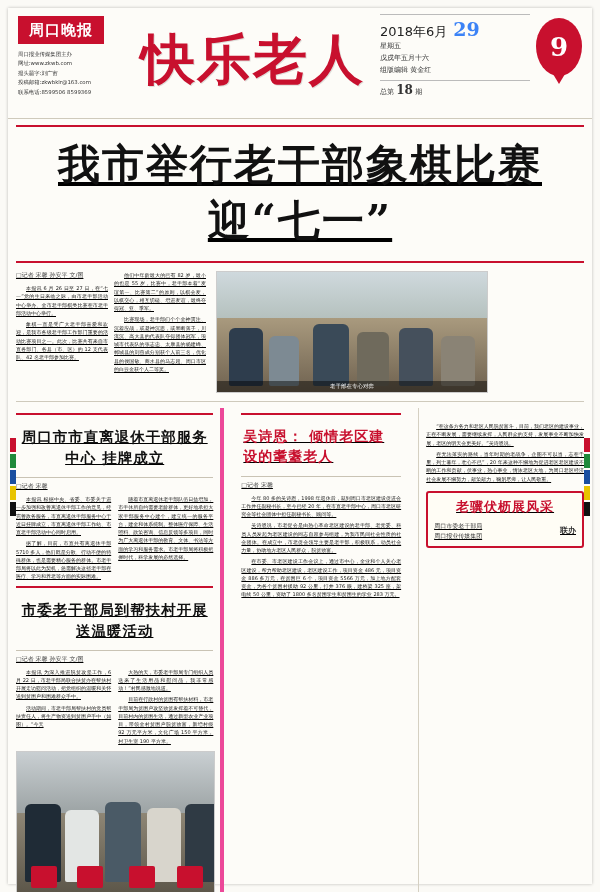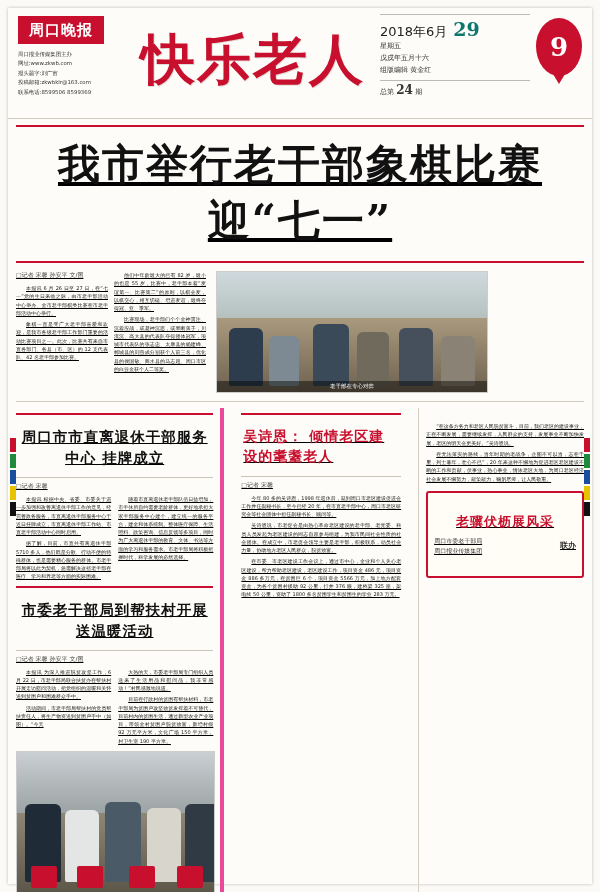--- a/index.html
+++ b/index.html
@@ -28,21 +28,21 @@
     font-weight:bold;font-size:54px;line-height:86px;text-align:center;
     letter-spacing:2px;
     text-shadow:1px 1px 0 rgba(0,0,0,.12);
   }
   .right-head{position:absolute;left:372px;top:6px;width:150px;}
   .weekly{font-size:16px;font-weight:bold;color:#111;text-align:center;
     letter-spacing:4px;margin-bottom:4px;}
   .date-row{display:flex;align-items:baseline;justify-content:flex-start;
     border-top:1px solid #bbb;padding-top:3px;}
   .date-main{font-size:13px;color:#222;}
-  .date-big{font-size:19px;font-weight:bold;color:#0f766e;margin-left:6px;
+  .date-big{font-size:19px;font-weight:bold;color:#3b82f6;margin-left:6px;
     font-family:"DejaVu Serif","Liberation Serif",serif;}
   .small-line{font-size:7px;color:#333;line-height:1.7;}
   .issue{font-size:7px;color:#333;margin-top:3px;border-top:1px solid #bbb;
     padding-top:2px;}
   .issue b{font-size:12px;font-family:"DejaVu Serif",serif;}
   .badge{
     position:absolute;right:10px;top:10px;width:46px;height:58px;
     background:#c8102e;color:#fff;border-radius:23px 23px 23px 23px/28px 28px 30px 30px;
     display:flex;align-items:center;justify-content:center;
     font-size:26px;font-weight:bold;font-family:"DejaVu Serif",serif;
@@ -94,21 +94,21 @@
   .photo2{
     position:relative;width:100%;height:140px;margin-top:6px;border:1px solid #ccc;
     background:linear-gradient(180deg,#b7c2c8 0%,#8f8574 100%);overflow:hidden;
   }
   .photo2 .p2-wall{position:absolute;left:0;top:0;right:0;height:46%;
     background:linear-gradient(180deg,#c9cfd2,#9aa1a2);}
   .photo2 .p2-floor{position:absolute;left:0;bottom:0;right:0;height:56%;
     background:linear-gradient(180deg,#8e8675,#5d574a);}
   .bag{position:absolute;border-radius:2px;}
   .red-box{
-    margin-top:8px;border:2px solid #c8102e;border-radius:3px;padding:20px 6px;
+    margin-top:8px;border:2px solid #c8102e;border-radius:3px;padding:5px 6px;
     text-align:center;background:#fffdf5;
   }
   .red-box .rb-title{color:#c8102e;font-weight:bold;font-size:13px;
     font-family:"DejaVu Serif",serif;letter-spacing:1px;}
   .rb-foot{display:flex;justify-content:space-between;align-items:center;
     font-size:6px;color:#333;margin-top:5px;}
   .rb-foot .l{text-align:left;line-height:1.7;}
   .rb-foot .r{font-weight:bold;font-size:8px;}
   
   .colorbars{position:absolute;right:2px;top:430px;width:6px;}
@@ -141,21 +141,21 @@
           <span class="date-big">29</span>
         </div>
         <div class="small-line">星期五</div>
         <div class="small-line">戊戌年五月十六</div>
         <div class="small-line">
           <span>组版编辑</span>
           <span>黄金红</span>
         </div>
         <div class="issue">
           <span>总第</span>
-          <b>24</b>
+          <b>18</b>
           <span>期</span>
         </div>
       </div>
 
       <div class="badge">9</div>
     </div>
 
     <div class="headline-band">
       <div class="headline">我市举行老干部象棋比赛迎“七一”</div>
     </div>

